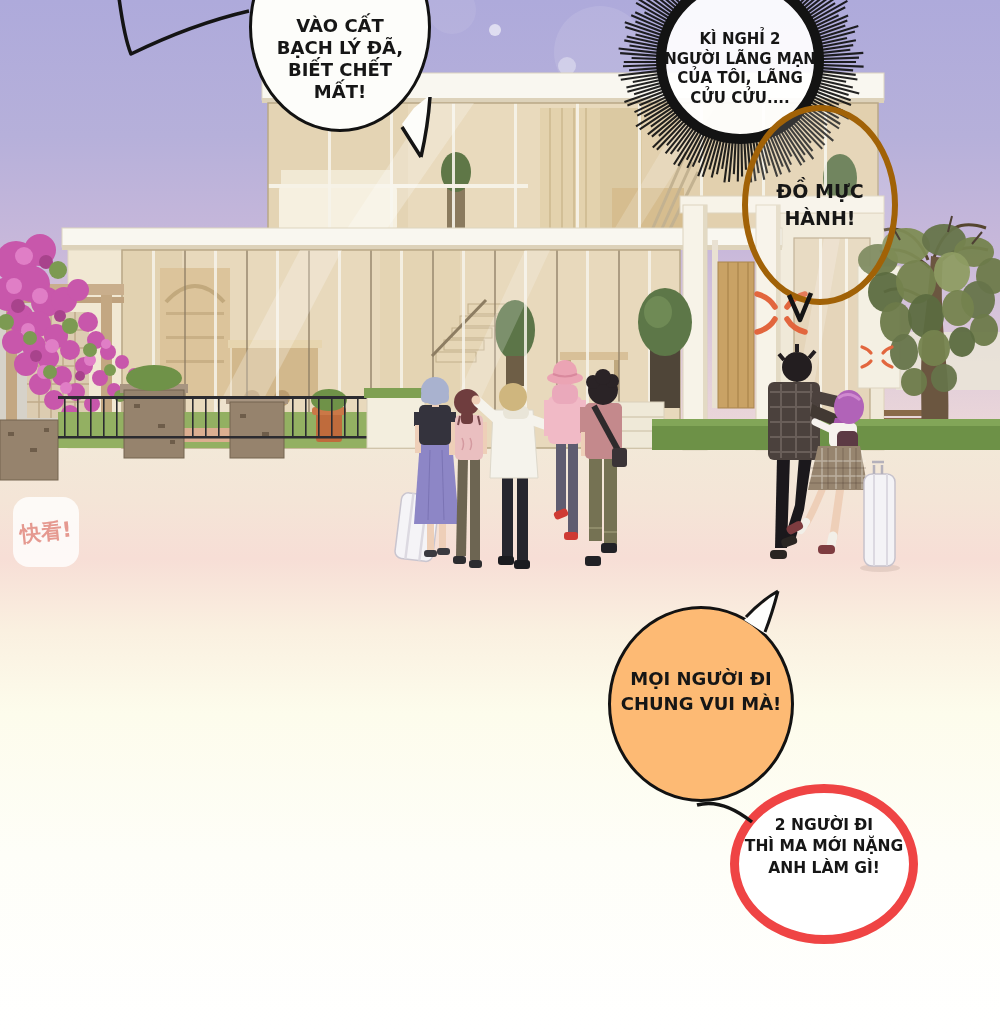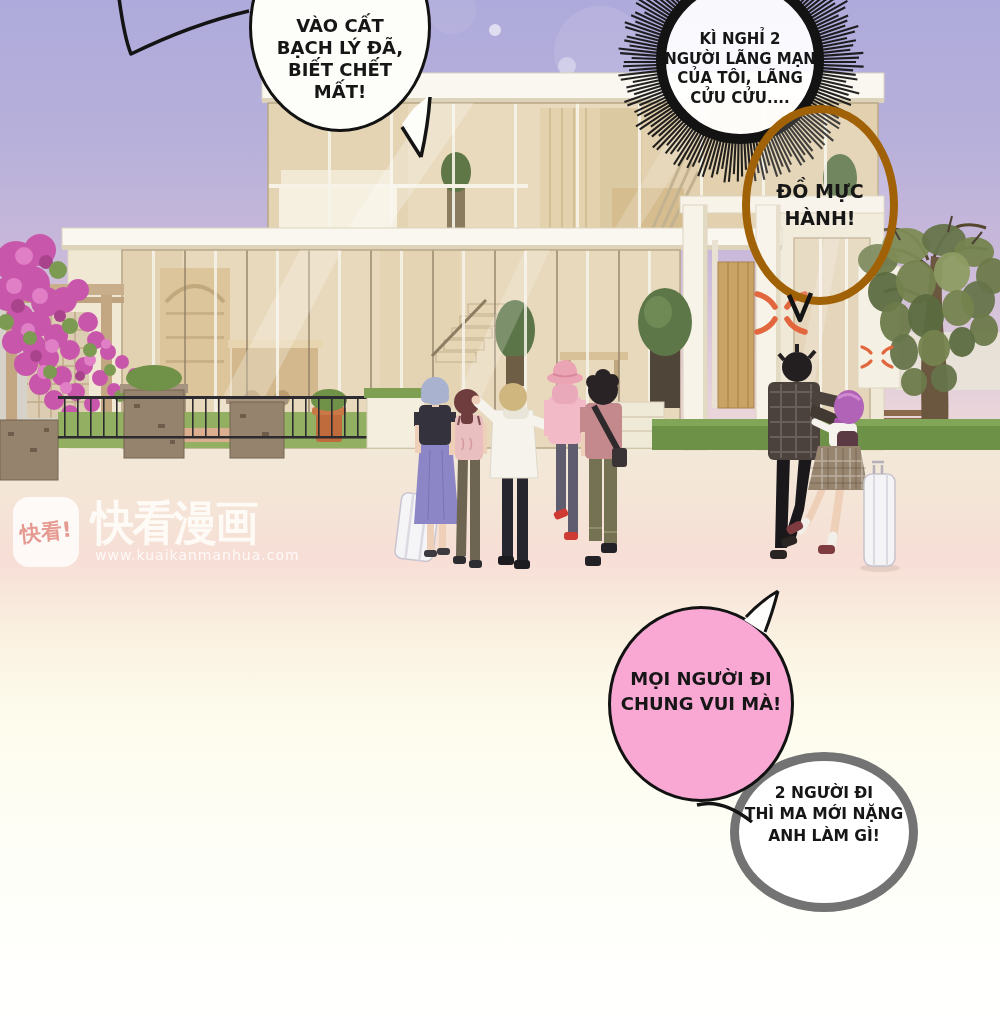--- a/index.html
+++ b/index.html
@@ -12,25 +12,25 @@
   svg.scene{position:absolute;left:0;top:0;z-index:2;}
   svg.overlay{position:absolute;left:0;top:0;z-index:30;pointer-events:none;}
   .bubble{position:absolute;box-sizing:border-box;display:flex;flex-direction:column;
           align-items:center;justify-content:center;text-align:center;font-weight:bold;
           color:#161616;border-radius:50%;}
   .bubble .ln{display:block;white-space:nowrap;}
   .b1{left:249px;top:-78px;width:182px;height:210px;border:3px solid #121212;
       background:#fdfdfa;padding-top:64px;font-size:18px;line-height:1.22;z-index:19;}
   .b2{left:656px;top:-24px;width:168px;height:168px;border:10px solid #131313;
       background:rgba(255,255,255,0.93);font-size:15px;line-height:1.3;padding-top:18px;z-index:16;}
-  .b3{left:742px;top:105px;width:156px;height:200px;border:8px solid #a16207;
+  .b3{left:742px;top:105px;width:156px;height:200px;border:6px solid #a16207;
       background:rgba(255,255,255,0.14);font-size:19px;line-height:1.4;z-index:18;}
   .b4{left:608px;top:606px;width:186px;height:196px;border:3px solid #121212;
-      background:#f9a8d4;font-size:18px;line-height:1.4;padding-bottom:26px;z-index:20;}
-  .b5{left:730px;top:752px;width:188px;height:160px;border:9px solid #737373;
+      background:#fdba74;font-size:18px;line-height:1.4;padding-bottom:26px;z-index:20;}
+  .b5{left:730px;top:784px;width:188px;height:160px;border:9px solid #ef4444;
       background:rgba(255,255,255,0.95);font-size:15.5px;line-height:1.38;padding-bottom:34px;z-index:16;}
   .watermark{position:absolute;left:13px;top:497px;display:flex;align-items:flex-start;
       gap:12px;z-index:5;}
   .wm-logo{width:66px;height:70px;border-radius:16px;background:rgba(255,255,255,0.8);
       display:flex;align-items:center;justify-content:center;}
   .wm-logo span{color:rgba(228,148,138,0.95);font-size:21px;font-weight:bold;transform:rotate(-6deg);}
   .wm-col{display:flex;flex-direction:column;}
   .wm-brand{font-size:47px;font-weight:bold;color:rgba(255,253,249,0.88);line-height:1.1;
       letter-spacing:-2px;transform:scaleX(0.92);transform-origin:left;}
   .wm-url{font-size:14px;color:rgba(255,255,255,0.82);letter-spacing:1px;margin-top:-2px;margin-left:4px;}
@@ -467,24 +467,20 @@
     </g>
 
     <path id="spikes-b2" stroke="#101010" stroke-width="2.1" opacity="0.92" fill="none" d="M816.0,62.0L856.0,62.0M815.9,64.8L863.6,66.6M815.8,67.6L853.1,70.4M815.5,70.4L855.7,74.9M815.2,73.2L857.4,79.5M814.7,76.0L846.1,81.8M814.1,78.7L852.8,87.4M813.5,81.4L859.2,93.5M812.7,84.1L848.6,95.1M811.8,86.8L850.7,100.2M810.9,89.5L851.0,105.0M809.8,92.1L838.9,104.6M808.6,94.6L844.2,111.5M807.4,97.1L848.9,118.8M806.1,99.6L838.7,118.2M804.6,102.0L840.2,124.0M803.1,104.4L839.0,128.5M801.5,106.7L827.0,125.2M799.8,108.9L830.5,133.0M798.0,111.1L833.3,140.9M796.2,113.2L823.9,138.5M794.2,115.2L824.6,145.0M792.2,117.2L822.2,148.9M790.2,119.1L810.9,142.8M788.0,120.9L812.5,151.0M785.8,122.6L813.3,159.0M783.5,124.3L804.9,154.9M781.2,125.9L804.6,162.1M778.8,127.3L801.3,165.2M776.4,128.7L791.5,156.5M773.9,130.0L791.1,164.6M771.3,131.2L789.9,172.2M768.8,132.3L782.8,166.6M766.1,133.4L781.1,174.3M763.5,134.3L777.2,176.6M760.8,135.1L769.5,165.6M758.1,135.8L767.3,173.2M755.3,136.4L764.3,179.8M752.6,137.0L758.7,173.2M749.8,137.4L755.5,181.1M747.0,137.7L751.2,182.4M744.2,137.9L746.0,169.8M741.4,138.0L742.1,176.5M738.6,138.0L737.8,181.5M735.8,137.9L733.8,174.1M733.0,137.7L728.9,181.9M730.2,137.4L724.4,182.3M727.4,137.0L722.1,168.9M724.7,136.4L716.9,174.3M721.9,135.8L711.7,177.5M719.2,135.1L709.4,169.5M716.5,134.3L702.7,176.8M713.9,133.4L698.2,176.2M711.2,132.3L698.8,162.7M708.7,131.2L692.7,166.6M706.1,130.0L687.3,167.9M703.6,128.7L686.8,159.7M701.2,127.3L678.3,165.9M698.8,125.9L673.9,164.5M696.5,124.3L677.4,151.5M694.2,122.6L670.7,153.8M692.0,120.9L665.6,153.3M689.8,119.1L666.9,145.2M687.8,117.2L656.9,149.8M685.8,115.2L652.8,147.6M683.8,113.2L658.9,135.9M682.0,111.1L651.9,136.6M680.2,108.9L647.8,134.4M678.5,106.7L650.9,126.7M676.9,104.4L639.7,129.4M675.4,102.0L636.0,126.4M673.9,99.6L644.2,116.5M672.6,97.1L637.2,115.6M671.4,94.6L634.5,112.1M670.2,92.1L639.4,105.3M669.1,89.5L627.4,105.6M668.2,86.8L624.4,102.0M667.3,84.1L634.1,94.3M666.5,81.4L627.4,91.8M665.9,78.7L626.4,87.6M665.3,76.0L632.8,82.0M664.8,73.2L620.8,79.8M664.5,70.4L618.4,75.5M664.2,67.6L629.1,70.2M664.1,64.8L623.0,66.3M664.0,62.0L623.8,62.0M664.1,59.2L631.6,58.0M664.2,56.4L620.1,53.1M664.5,53.6L618.6,48.5M664.8,50.8L629.5,45.5M665.3,48.0L624.3,40.4M665.9,45.3L626.7,36.5M666.5,42.6L635.5,34.4M667.3,39.9L625.3,27.1M668.2,37.2L624.8,22.2M669.1,34.5L635.4,21.5M670.2,31.9L631.2,15.2M671.4,29.4L635.2,12.2M672.6,26.9L644.5,12.2M673.9,24.4L636.1,2.9M675.4,22.0L636.7,-2.0M676.9,19.6L646.6,-0.7M678.5,17.3L643.6,-8.0M680.2,15.1L648.7,-9.7M682.0,12.9L658.0,-7.4M683.8,10.8L651.9,-18.3M685.8,8.8L653.6,-22.8M687.8,6.8L662.5,-19.9M689.8,4.9L660.9,-28.0M692.0,3.1L666.6,-28.1M694.2,1.4L675.4,-23.5M696.5,-0.3L672.0,-35.4M698.8,-1.9L674.6,-39.3M701.2,-3.3L682.3,-35.1M703.6,-4.7L682.3,-43.8M706.1,-6.0L688.1,-42.2M708.7,-7.2L695.8,-35.6M711.2,-8.3L695.2,-47.6M713.9,-9.4L698.7,-50.6M716.5,-10.3L705.1,-45.5M719.2,-11.1L706.8,-54.6M721.9,-11.8L712.2,-51.3M724.7,-12.4L718.4,-42.9M727.4,-13.0L720.4,-54.5M730.2,-13.4L724.6,-56.3M733.0,-13.7L729.6,-50.6M735.8,-13.9L733.3,-59.6M738.6,-14.0L737.8,-55.0M741.4,-14.0L742.0,-45.2M744.2,-13.9L746.5,-55.7M747.0,-13.7L750.9,-56.1M749.8,-13.4L754.6,-50.0M752.6,-13.0L760.3,-58.6M755.3,-12.4L763.7,-52.9M758.1,-11.8L765.6,-42.3M760.8,-11.1L772.2,-51.2M763.5,-10.3L776.4,-50.1M766.1,-9.4L778.8,-43.9M768.8,-8.3L786.5,-51.7M771.3,-7.2L788.5,-45.2M773.9,-6.0L788.0,-34.4M776.4,-4.7L796.2,-41.2M778.8,-3.3L799.8,-38.7M781.2,-1.9L801.0,-32.6M783.5,-0.3L810.5,-39.0M785.8,1.4L811.1,-32.2M788.0,3.1L808.3,-21.8M790.2,4.9L817.5,-26.3M792.2,6.8L820.0,-22.5M794.2,8.8L820.1,-16.6M796.2,10.8L831.2,-21.2M798.0,12.9L830.4,-14.5M799.8,15.1L825.4,-5.0M801.5,17.3L835.1,-7.1M803.1,19.6L836.0,-2.5M804.6,22.0L835.1,3.1M806.1,24.4L847.4,0.9M807.4,26.9L845.2,7.2M808.6,29.4L838.6,15.2M809.8,31.9L848.1,15.5M810.9,34.5L847.3,20.4M811.8,37.2L845.3,25.6M812.7,39.9L858.3,26.0M813.5,42.6L854.9,31.6M814.1,45.3L847.0,37.9M814.7,48.0L855.9,40.3M815.2,50.8L853.2,45.1M815.5,53.6L850.3,49.7M815.8,56.4L863.3,52.9M815.9,59.2L859.0,57.6"></path>
     <path id="spikes-b5" stroke="#101010" stroke-width="2.1" opacity="0.92" fill="none" d="M910.0,871.0L950.0,871.0M909.9,873.6L957.6,875.1M909.8,876.3L947.2,878.6M909.5,878.9L949.7,882.6M909.2,881.5L951.5,886.8M908.7,884.1L940.1,889.0M908.1,886.7L946.9,894.0M907.4,889.3L953.3,899.4M906.7,891.9L942.8,901.0M905.8,894.4L944.9,905.6M904.8,896.9L945.2,909.8M903.7,899.4L933.1,909.8M902.6,901.8L938.5,915.9M901.3,904.2L943.3,922.2M899.9,906.5L933.1,922.1M898.5,908.8L934.7,927.2M896.9,911.1L933.7,931.3M895.3,913.3L921.4,928.8M893.6,915.5L925.2,935.7M891.8,917.6L928.2,942.6M889.9,919.6L918.6,940.9M887.9,921.6L919.5,946.7M885.9,923.6L917.3,950.3M883.7,925.4L905.6,945.4M881.5,927.2L907.5,952.6M879.3,929.0L908.6,959.7M876.9,930.6L899.9,956.5M874.5,932.2L899.9,962.9M872.1,933.7L896.7,965.9M869.6,935.2L886.3,958.7M867.0,936.5L886.3,966.0M864.4,937.8L885.5,972.7M861.7,939.0L877.9,968.3M859.0,940.1L876.7,975.2M856.2,941.2L872.9,977.5M853.4,942.1L864.3,968.4M850.6,943.0L862.5,975.2M847.7,943.7L859.9,981.2M844.8,944.4L853.7,975.8M841.9,945.0L851.0,983.0M838.9,945.5L846.7,984.4M836.0,945.9L840.4,973.8M833.0,946.3L837.0,980.0M830.0,946.5L833.0,984.7M827.0,946.6L828.3,978.5M824.0,946.7L824.0,985.8M821.0,946.6L819.4,986.5M818.0,946.5L815.7,974.9M815.0,946.3L811.0,980.1M812.0,945.9L806.1,983.3M809.1,945.5L802.8,976.6M806.1,945.0L796.8,983.5M803.2,944.4L792.2,983.4M800.3,943.7L791.3,971.5M797.4,943.0L785.4,975.4M794.6,942.1L780.1,977.1M791.8,941.2L778.6,970.0M789.0,940.1L770.8,976.2M786.3,939.0L766.2,975.4M783.6,937.8L768.0,963.6M781.0,936.5L761.5,966.3M778.4,935.2L756.3,966.3M775.9,933.7L756.5,959.1M773.5,932.2L747.1,964.2M771.1,930.6L742.6,962.6M768.7,929.0L747.0,951.7M766.5,927.2L740.1,953.0M764.3,925.4L735.6,951.5M762.1,923.6L737.6,944.4M760.1,921.6L726.8,948.1M758.1,919.6L722.7,945.8M756.2,917.6L729.3,936.1M754.4,915.5L722.1,936.1M752.7,913.3L718.9,933.4M751.1,911.1L722.6,926.8M749.5,908.8L710.8,928.5M748.1,906.5L707.1,925.7M746.7,904.2L715.5,917.6M745.4,901.8L708.5,916.3M744.3,899.4L706.7,912.7M743.2,896.9L712.2,906.8M742.2,894.4L699.9,906.5M741.3,891.9L696.8,903.1M740.6,889.3L706.3,896.8M739.9,886.7L699.7,894.2M739.3,884.1L699.7,890.3M738.8,881.5L706.6,885.5M738.5,878.9L694.5,883.0M738.2,876.3L692.2,879.1M738.1,873.6L702.4,874.7M738.0,871.0L696.3,871.0M738.1,868.4L698.0,867.1M738.2,865.7L706.2,863.8M738.5,863.1L694.8,859.0M738.8,860.5L693.4,854.8M739.3,857.9L703.7,852.3M739.9,855.3L698.4,847.5M740.6,852.7L701.7,844.2M741.3,850.1L710.9,842.5M742.2,847.6L700.8,835.8M743.2,845.1L700.4,831.4M744.3,842.6L710.4,830.6M745.4,840.2L706.0,824.8M746.7,837.8L710.7,822.4M748.1,835.5L720.4,822.5M749.5,833.2L712.1,814.2M751.1,830.9L712.8,809.9M752.7,828.7L722.2,810.6M754.4,826.5L719.0,803.8M756.2,824.4L724.5,802.6M758.1,822.4L734.2,804.7M760.1,820.4L728.3,795.2M762.1,818.4L730.1,791.2M764.3,816.6L738.6,793.2M766.5,814.8L736.7,785.6M768.7,813.0L742.7,785.8M771.1,811.4L751.9,789.8M773.5,809.8L748.5,779.5M775.9,808.3L751.3,776.2M778.4,806.8L758.8,779.2M781.0,805.5L758.4,771.0M783.6,804.2L764.5,772.6M786.3,803.0L772.7,778.4M789.0,801.9L771.9,768.0M791.8,800.8L775.6,765.5M794.6,799.9L781.9,769.2M797.4,799.0L783.3,760.7M800.3,798.3L789.0,763.6M803.2,797.6L795.6,770.9M806.1,797.0L797.4,760.9M809.1,796.5L801.7,759.6M812.0,796.1L806.9,763.8M815.0,795.7L810.2,755.2M818.0,795.5L815.1,759.2M821.0,795.4L819.9,767.8M824.0,795.3L824.0,758.7M827.0,795.4L828.5,758.6M830.0,795.5L832.6,763.2M833.0,795.7L837.9,754.8M836.0,796.1L841.8,759.7M838.9,796.5L844.4,769.0M841.9,797.0L850.5,761.2M844.8,797.6L854.8,762.5M847.7,798.3L857.8,767.3M850.6,799.0L865.2,759.6M853.4,799.9L867.8,765.1M856.2,800.8L868.2,774.6M859.0,801.9L875.9,768.5M861.7,803.0L879.4,771.0M864.4,804.2L881.4,776.0M867.0,805.5L890.7,769.3M869.6,806.8L892.0,775.2M872.1,808.3L890.3,784.5M874.5,809.8L899.0,780.2M876.9,811.4L901.4,783.8M879.3,813.0L902.3,788.9M881.5,814.8L913.4,783.6M883.7,816.6L913.4,789.6M885.9,818.4L909.7,798.2M887.9,820.4L918.9,795.8M889.9,822.4L919.8,800.3M891.8,824.4L919.7,805.2M893.6,826.5L932.1,801.9M895.3,828.7L930.8,807.6M896.9,830.9L925.5,815.2M898.5,833.2L934.8,814.7M899.9,835.5L933.9,819.6M901.3,837.8L932.7,824.3M902.6,840.2L946.1,823.2M903.7,842.6L943.6,828.5M904.8,845.1L937.1,834.8M905.8,847.6L946.0,836.1M906.7,850.1L943.1,840.9M907.4,852.7L940.9,845.3M908.1,855.3L954.6,846.6M908.7,857.9L951.1,851.3M909.2,860.5L943.8,856.2M909.5,863.1L952.0,859.2M909.8,865.7L947.2,863.4M909.9,868.4L944.0,867.3"></path>
   </svg>
 
   <div class="watermark">
     <div class="wm-logo">
       <span>快看!</span>
     </div>
-    <div class="wm-col">
-      <div class="wm-brand">快看漫画</div>
-      <div class="wm-url">www.kuaikanmanhua.com</div>
-    </div>
   </div>
 
   <div class="bubble b1">
     <span class="ln">VÀO CẤT</span>
     <span class="ln">BẠCH LÝ ĐÃ,</span>
     <span class="ln">BIẾT CHẾT</span>
     <span class="ln">MẤT!</span>
   </div>
   <div class="bubble b2">
     <span class="ln">KÌ NGHỈ 2</span>

